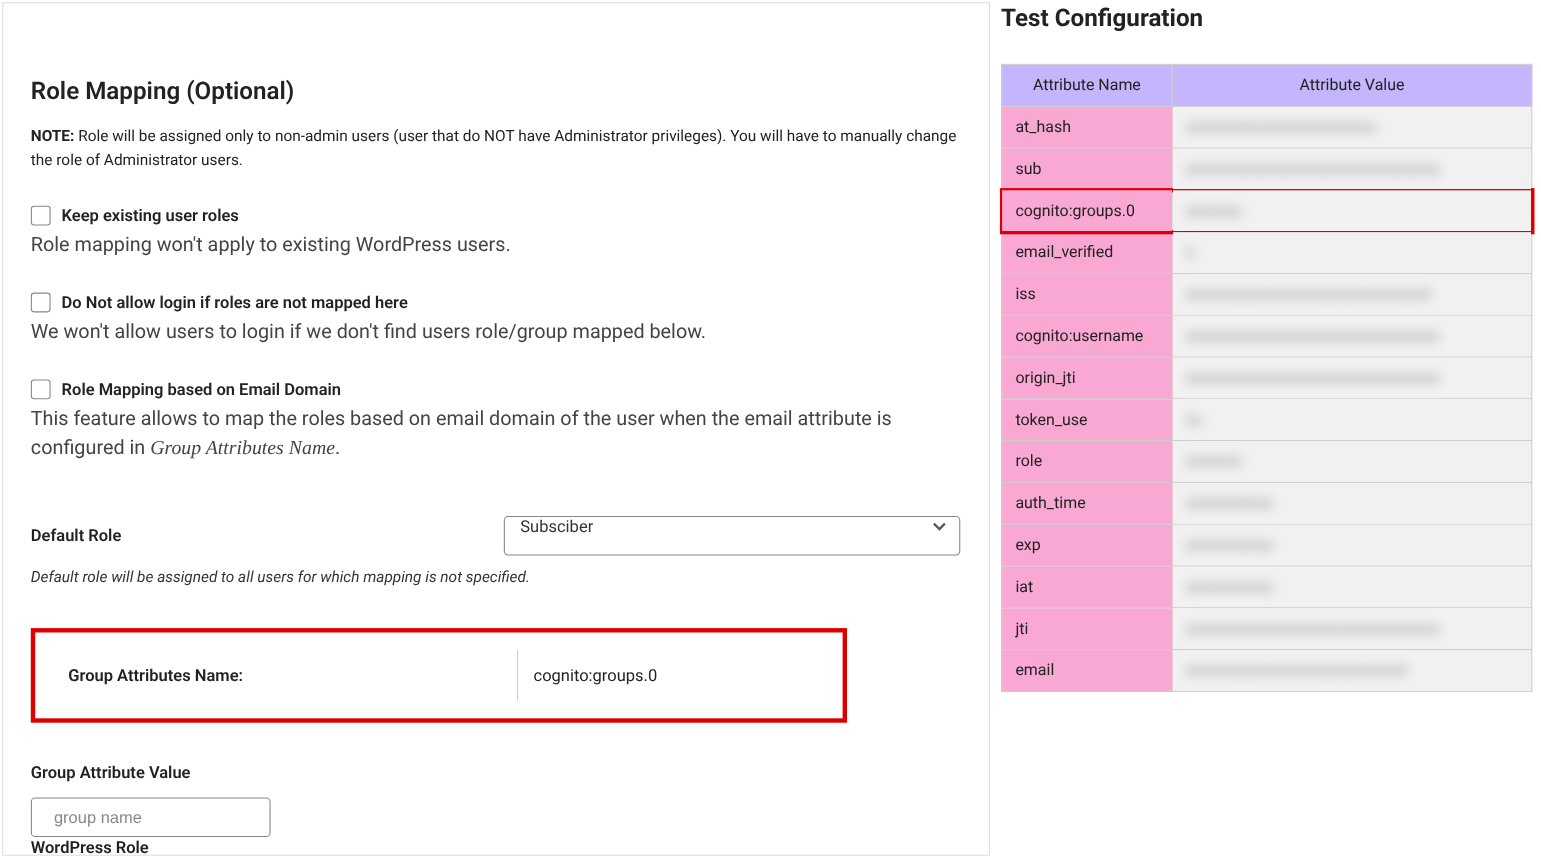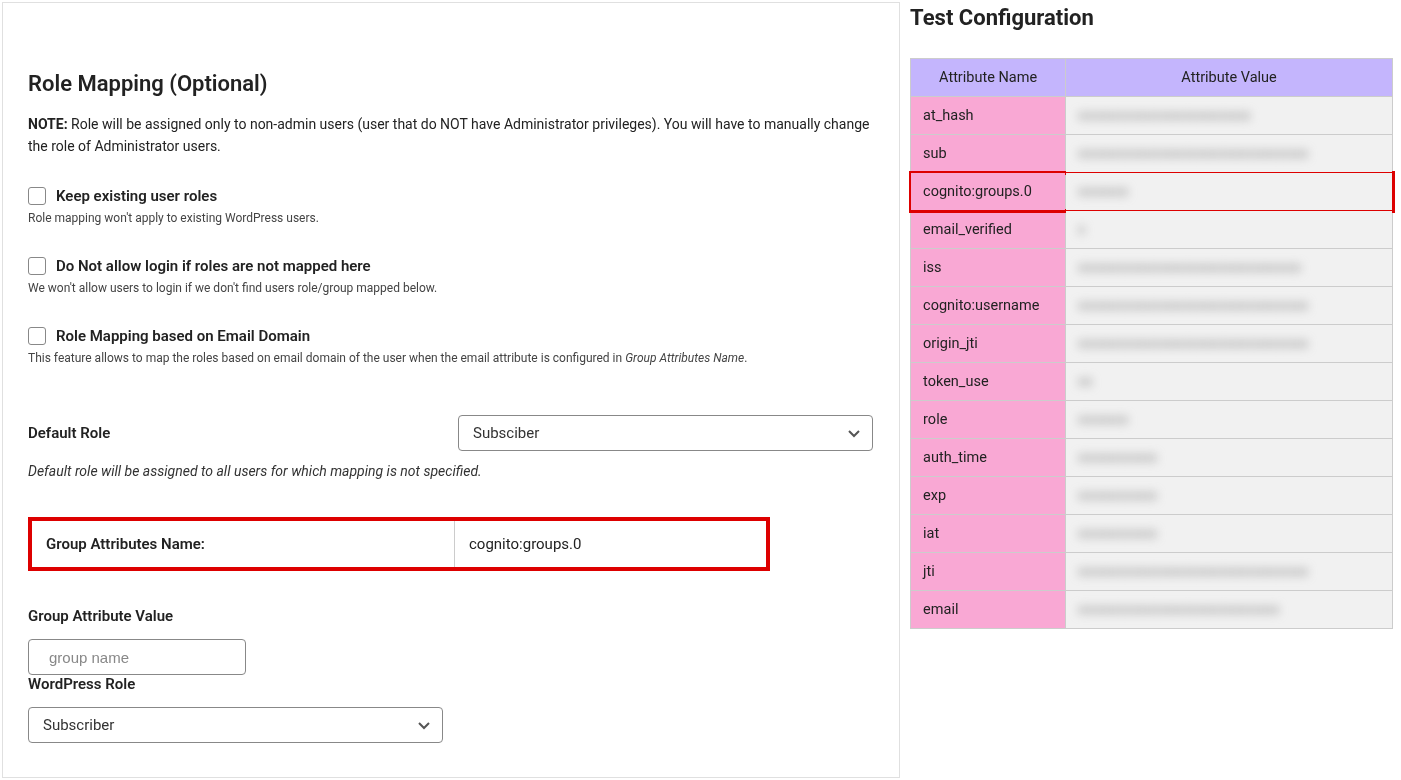--- a/index.html
+++ b/index.html
@@ -51,65 +51,64 @@
       flex-shrink: 0;
       background: #fff;
     }
     .opt-label {
       font-size: 15px;
       font-weight: 600;
       color: #222;
       text-align: right;
     }
     .opt-desc {
-      font-size: 12px;
+      font-size: 18px;
       color: #444;
       margin-top: 2px;
       margin-bottom: 0;
       line-height: 1.5;
     }
-    .opt-desc em { font-style: italic; }
+    .opt-desc em { font-style: italic; font-family: Liberation Serif, serif; }
     .field-row {
       display: flex;
       align-items: center;
       margin-top: 48px;
     }
     .field-label-col {
       width: 430px;
       font-size: 15px;
       font-weight: 600;
     }
     .select-like {
       width: 415px;
       height: 36px;
       border: 1px solid #888;
       border-radius: 4px;
       display: flex;
-      align-items: center;
       justify-content: space-between;
       padding: 0 10px 0 14px;
       font-size: 15px;
       color: #333;
       background: #fff;
     }
     .chevron {
       width: 16px; height: 16px;
     }
     .field-helper {
       font-size: 14px;
       font-style: italic;
       color: #333;
       margin-top: 12px;
     }
     .highlight-row {
       display: flex;
       align-items: stretch;
       border: 4px solid #d00;
       margin-top: 38px;
-      padding: 0;
+      padding: 16px;
       width: 742px;
     }
     .highlight-label {
       width: 422px;
       padding: 14px 14px;
       font-size: 15px;
       font-weight: 600;
       display: flex;
       align-items: center;
     }

